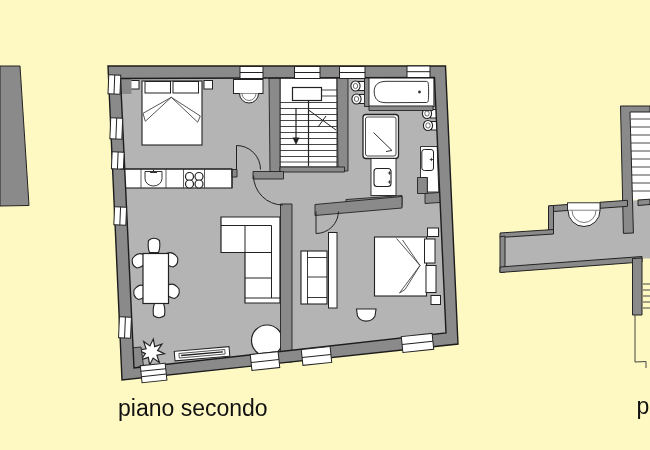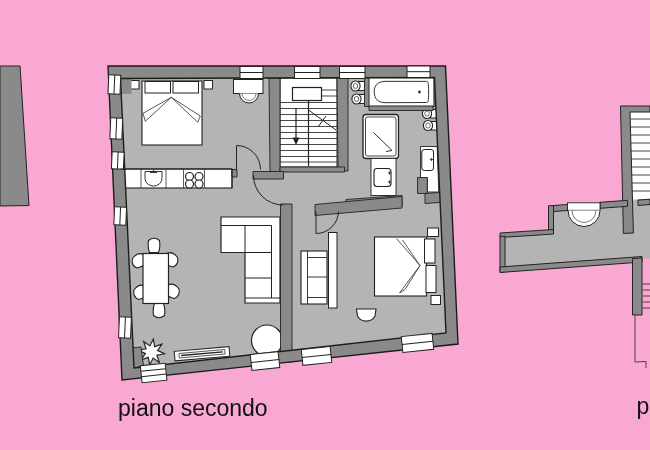--- a/index.html
+++ b/index.html
@@ -1,16 +1,16 @@
 <!DOCTYPE html>
 <html><head>
 <meta charset="utf-8">
 <style>
 html,body{margin:0;padding:0;background:#fff;}
-#c{position:relative;width:650px;height:450px;background:#f9a8d4;overflow:hidden;
+#c{position:relative;width:650px;height:450px;background:#fef9c3;overflow:hidden;
    font-family:"Liberation Sans", sans-serif;}
 svg{position:absolute;left:0;top:0;}
 </style>
 </head>
 <body>
 <div id="c">
 <svg width="650" height="450" viewBox="0 0 650 450">
 <defs></defs>
 
 <path d="M0,66 L20,66 L29,205.5 L0,206 Z" fill="#8a8a8a" stroke="#222" stroke-width="1"></path>

